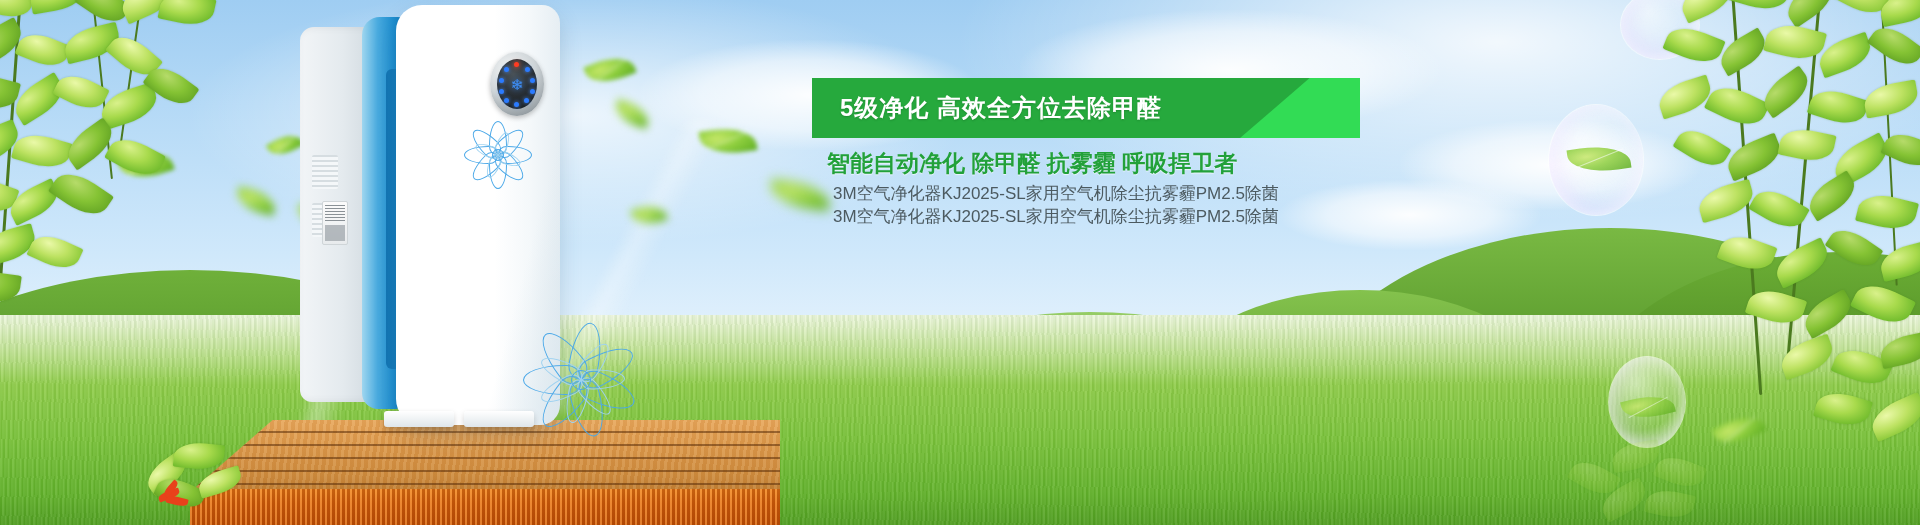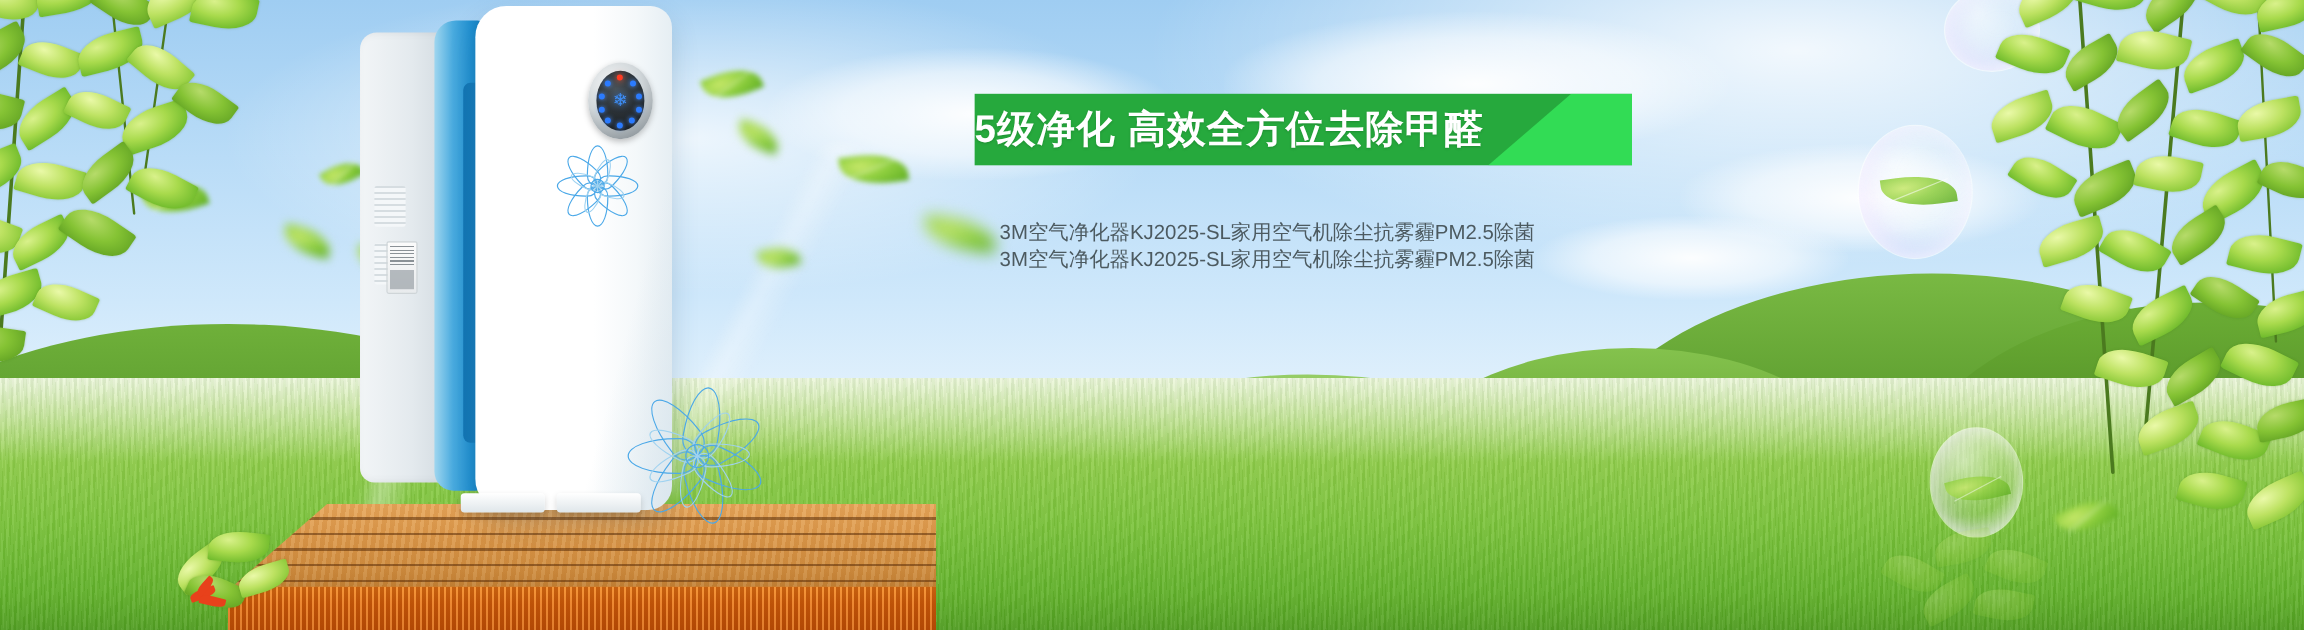--- a/index.html
+++ b/index.html
@@ -232,22 +232,22 @@
     display:flex; align-items:center;
   }
   .band-cut{
     position:absolute; right:0; top:0; width:120px; height:100%;
     background:#32dc55;
     clip-path: polygon(58% 0, 100% 0, 100% 100%, 100% 100%, 0 100%);
   }
   .headline{
     position:relative; z-index:2;
     color:#ffffff;
-    font-size:32px; font-weight:bold; letter-spacing:1px;
-    white-space:nowrap;
+    font-size:24px; font-weight:bold; letter-spacing:1px;
+    margin-left:28px; white-space:nowrap;
     text-shadow:0 1px 2px rgba(0,60,15,.25);
     text-align:right;
   }
 
   
   .subhead{
     position:absolute; left:827px; top:148px;
     color:#22a13a; font-size:23px; font-weight:bold; white-space:nowrap;
     text-shadow:0 1px 1px rgba(255,255,255,.7);
   }
@@ -473,17 +473,18 @@
 
     <div class="pu-foot" style="left:84px;"></div>
     <div class="pu-foot" style="left:164px;"></div>
   </div>
 
   <div class="headline-band">
     <div class="band-cut"></div>
     <div class="headline">5级净化 高效全方位去除甲醛</div>
   </div>
 
+  <div class="subhead">智能自动净化 除甲醛 抗雾霾  呼吸捍卫者</div>
 
   <div class="desc l1">3M空气净化器KJ2025-SL家用空气机除尘抗雾霾PM2.5除菌</div>
   <div class="desc l2">3M空气净化器KJ2025-SL家用空气机除尘抗雾霾PM2.5除菌</div>
 
 </div>
 
 </body></html>

